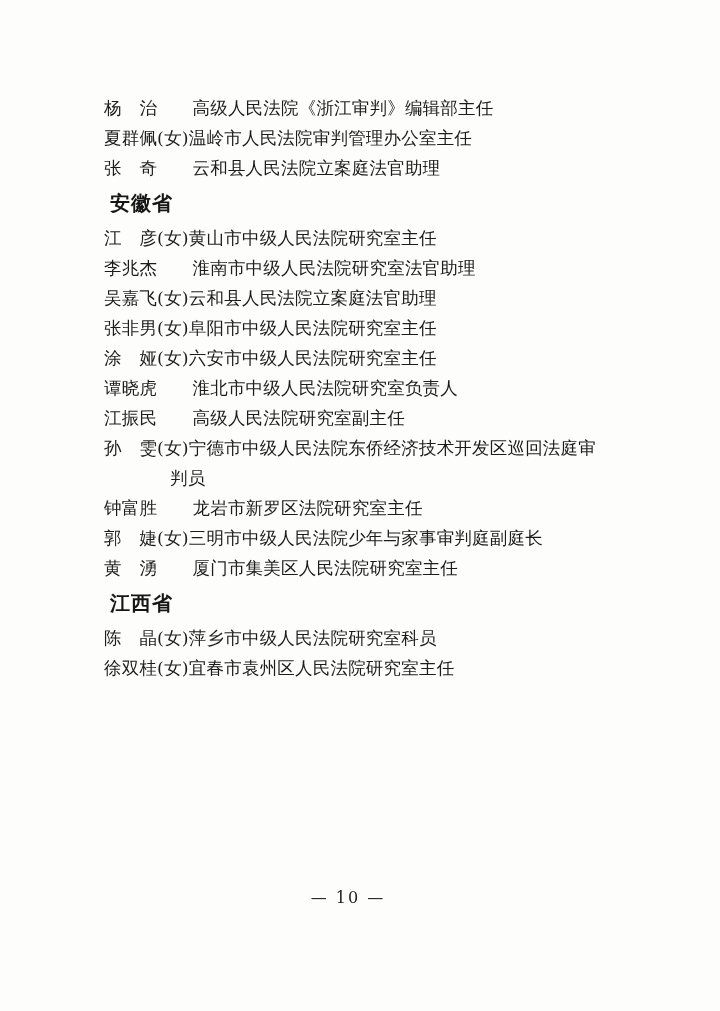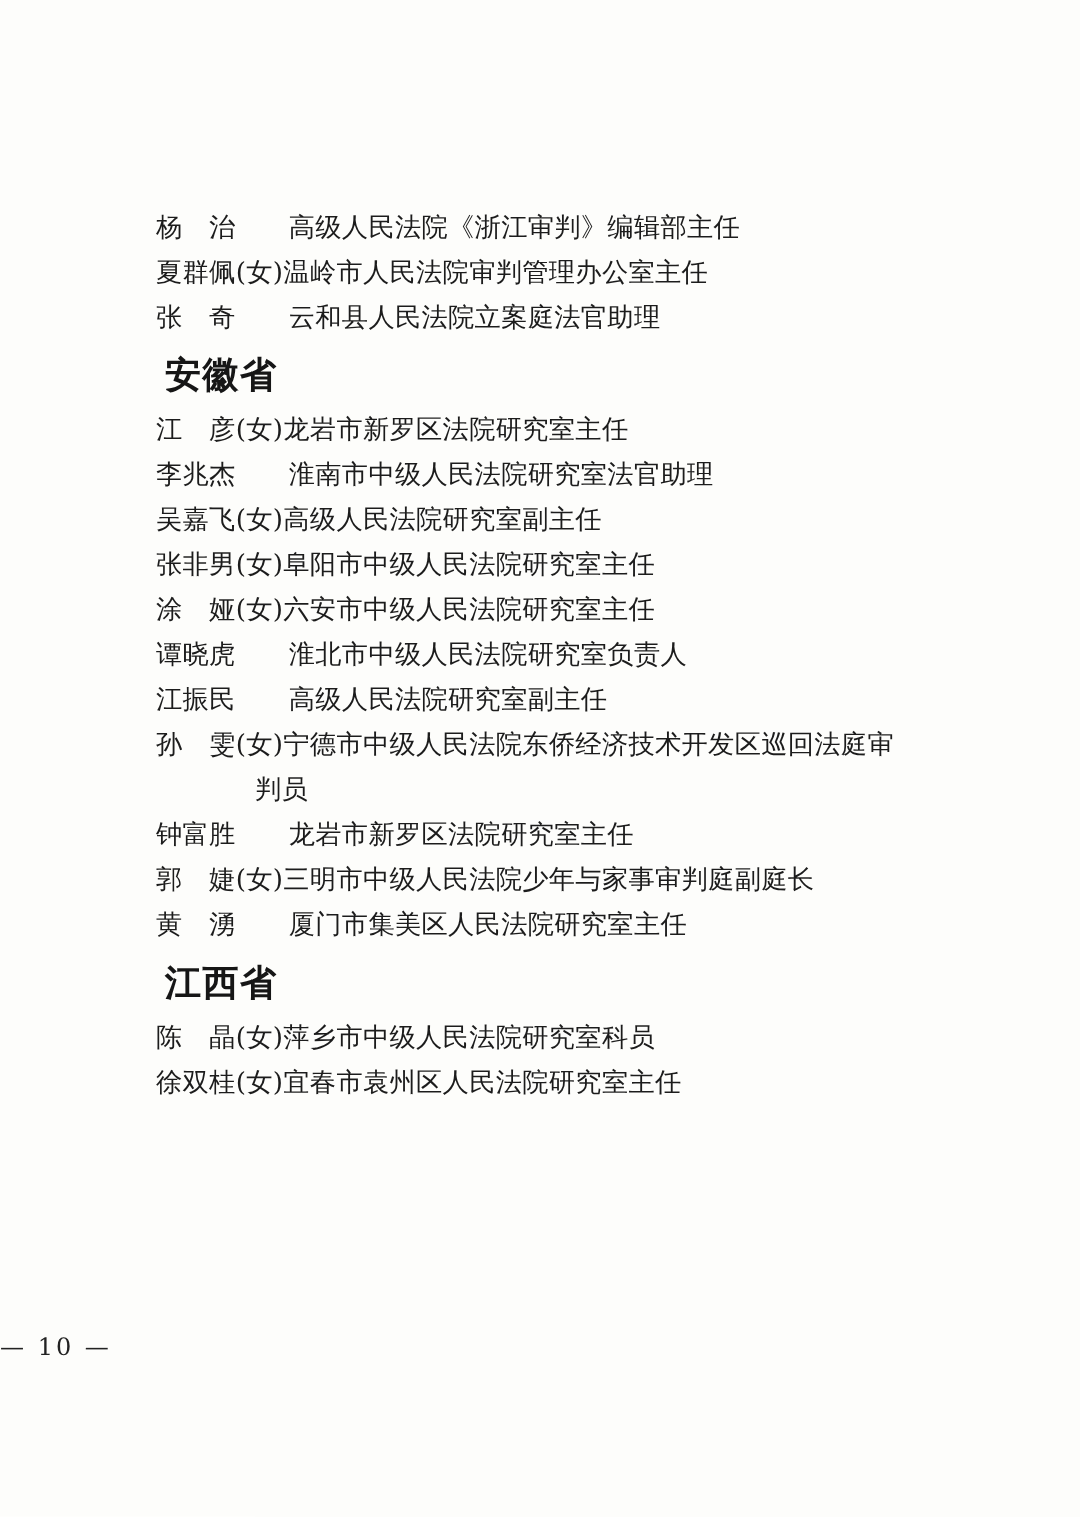--- a/index.html
+++ b/index.html
@@ -20,71 +20,70 @@
     top: 0; left: 0;
     width: 720px;
     height: 1011px;
     background: #fdfdfb;
   }
   .content {
     position: absolute;
     top: 100px;
     left: 104px;
     width: 560px;
-    margin-top: 44px;
   }
   .entry {
     font-size: 17.5px;
     line-height: 1.0;
     margin-bottom: 12.5px;
     white-space: pre;
     letter-spacing: 0.2px;
     color: #1c1c1c;
   }
   .section-head {
-    font-size: 24px;
+    font-size: 20px;
     font-weight: bold;
     margin-bottom: 13px;
     margin-top: 2px;
     padding-left: 6px;
     letter-spacing: 1px;
     color: #161616;
   }
   .cont-line {
     padding-left: 66px;
   }
   .footer {
     position: absolute;
     top: 888px;
     left: 0;
     width: 696px;
-    text-align: left;
+    text-align: center;
     font-size: 16px;
     letter-spacing: 2px;
     color: #222;
   }
   .footer .pagenum {
     font-family: "DejaVu Serif", "Liberation Serif", serif;
   }
 </style>
 </head>
 <body>
 
 <div class="page">
   <div class="content">
 
     <div class="entry">杨　治　　高级人民法院《浙江审判》编辑部主任</div>
     <div class="entry">夏群佩(女)温岭市人民法院审判管理办公室主任</div>
     <div class="entry">张　奇　　云和县人民法院立案庭法官助理</div>
 
     <div class="section-head">安徽省</div>
 
-    <div class="entry">江　彦(女)龙岩市新罗区法院研究室主任</div>
+    <div class="entry">江　彦(女)黄山市中级人民法院研究室主任</div>
     <div class="entry">李兆杰　　淮南市中级人民法院研究室法官助理</div>
-    <div class="entry">吴嘉飞(女)高级人民法院研究室副主任</div>
+    <div class="entry">吴嘉飞(女)云和县人民法院立案庭法官助理</div>
     <div class="entry">张非男(女)阜阳市中级人民法院研究室主任</div>
     <div class="entry">涂　娅(女)六安市中级人民法院研究室主任</div>
     <div class="entry">谭晓虎　　淮北市中级人民法院研究室负责人</div>
 
 
     <div class="entry">江振民　　高级人民法院研究室副主任</div>
     <div class="entry">孙　雯(女)宁德市中级人民法院东侨经济技术开发区巡回法庭审</div>
     <div class="entry cont-line">判员</div>
     <div class="entry">钟富胜　　龙岩市新罗区法院研究室主任</div>
     <div class="entry">郭　婕(女)三明市中级人民法院少年与家事审判庭副庭长</div>

